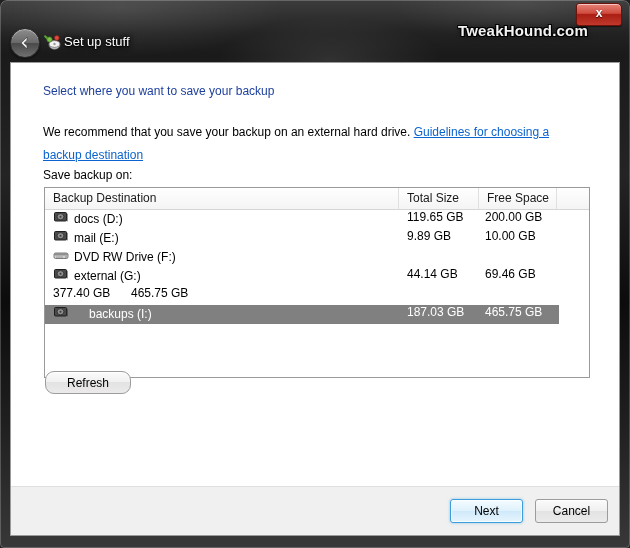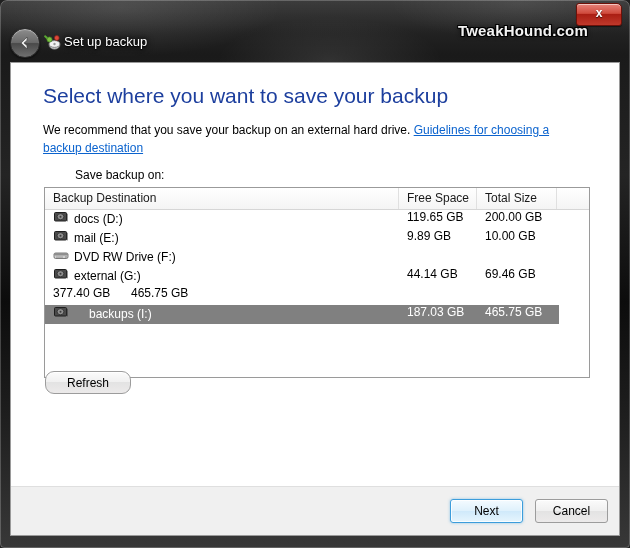--- a/index.html
+++ b/index.html
@@ -122,43 +122,42 @@
   .content {
     position: absolute;
     left: 0; top: 0;
     right: 0;
     bottom: 48px;
     background: #ffffff;
   }
   .page-heading {
     position: absolute;
     left: 32px; top: 21px;
-    font-size: 21px;
+    font-size: 12px;
     color: #1d3f9e;
     white-space: nowrap;
   }
   .page-desc {
     position: absolute;
     left: 32px; top: 58px;
     width: 548px;
     font-size: 12px;
     color: #000000;
-    line-height: 18px;
+    line-height: 23px;
   }
   .page-desc a {
     color: #0b63ce;
     text-decoration: underline;
     cursor: pointer;
   }
   .list-label {
     position: absolute;
     left: 32px; top: 105px;
     font-size: 12px;
     color: #000000;
-    margin-left: 32px;
   }
 
   
   .listview {
     position: absolute;
     left: 33px; top: 124px;
     width: 546px;
     height: 191px;
     border: 1px solid #9a9a9a;
     background: #ffffff;
@@ -281,40 +280,40 @@
 
     <svg class="app-icon" viewBox="0 0 18 18">
       <ellipse cx="11.5" cy="12" rx="5.5" ry="4.2" fill="#d8d8d8" stroke="#6a6a6a" stroke-width="0.8"></ellipse>
       <ellipse cx="11.5" cy="11" rx="5.5" ry="3.4" fill="#f2f2f2" stroke="#6a6a6a" stroke-width="0.8"></ellipse>
       <circle cx="11.5" cy="11" r="1.2" fill="#9a9a9a"></circle>
       <path d="M2 2 L7 6 L5.5 8 L1 3.5 Z" fill="#5aa832"></path>
       <circle cx="6.5" cy="6.5" r="2.6" fill="#7dc242" stroke="#3f7a22" stroke-width="0.7"></circle>
       <circle cx="13.8" cy="5" r="2.4" fill="#e04a3a" stroke="#8a2218" stroke-width="0.7"></circle>
     </svg>
 
-    <div class="title-text">Set up backup</div>
+    <div class="title-text">Set up stuff</div>
   </div>
 
   <div class="frame-hi"></div>
 
   <div class="client">
 
     <div class="content">
 
       <div class="page-heading">Select where you want to save your backup</div>
 
       <div class="page-desc"><span>We recommend that you save your backup on an external hard drive. </span><a href="#">Guidelines for choosing a backup destination</a></div>
 
       <div class="list-label">Save backup on:</div>
 
       <div class="listview">
         <div class="lv-header">
           <div class="hcell col-dest">Backup Destination</div>
+          <div class="hcell col-total">Total Size</div>
           <div class="hcell col-free">Free Space</div>
-          <div class="hcell col-total">Total Size</div>
           <div class="hcell col-pad"></div>
         </div>
         <div class="lv-body" id="lv-body">
             <div class="lv-row">
               <div class="cell c-dest">
                 <span><svg class="drive-icon" viewBox="0 0 16 14">
                     <rect x="1.5" y="2.5" width="12" height="8.5" rx="1" fill="#4a4a4a" stroke="#1e1e1e" stroke-width="1"></rect>
                     <ellipse cx="7.5" cy="6.7" rx="3.4" ry="3.1" fill="#8e8e8e" stroke="#2a2a2a" stroke-width="0.8"></ellipse>
                     <circle cx="7.5" cy="6.7" r="1" fill="#3a3a3a"></circle>
                     <path d="M13.5 3 L14.5 4 L14.5 11.5 L13.5 11" fill="#2c2c2c"></path>

